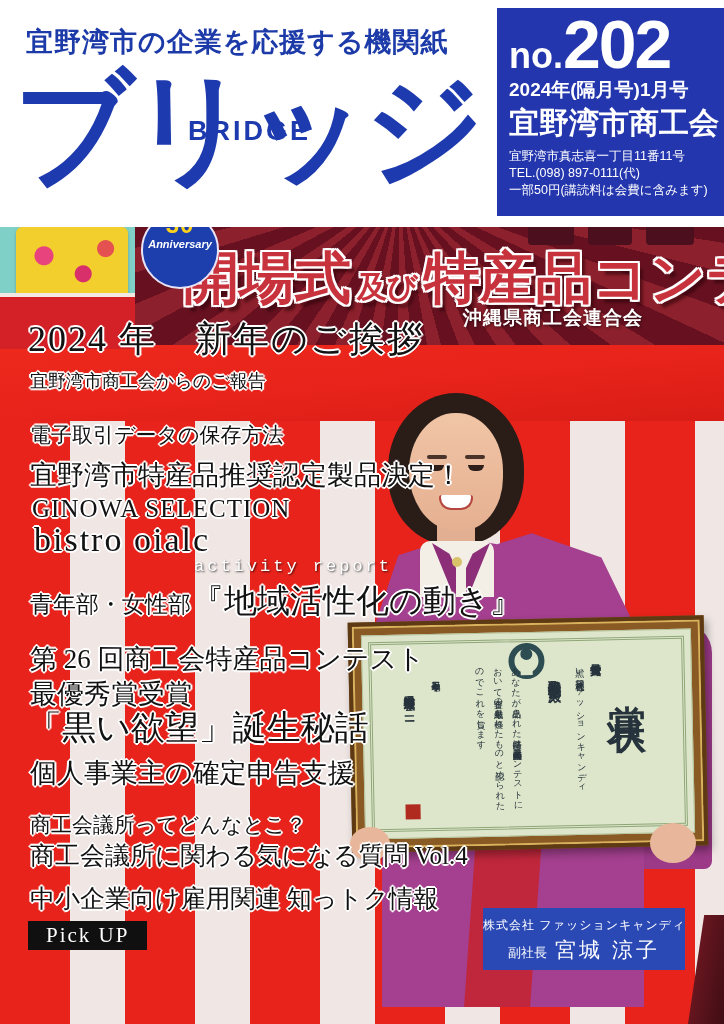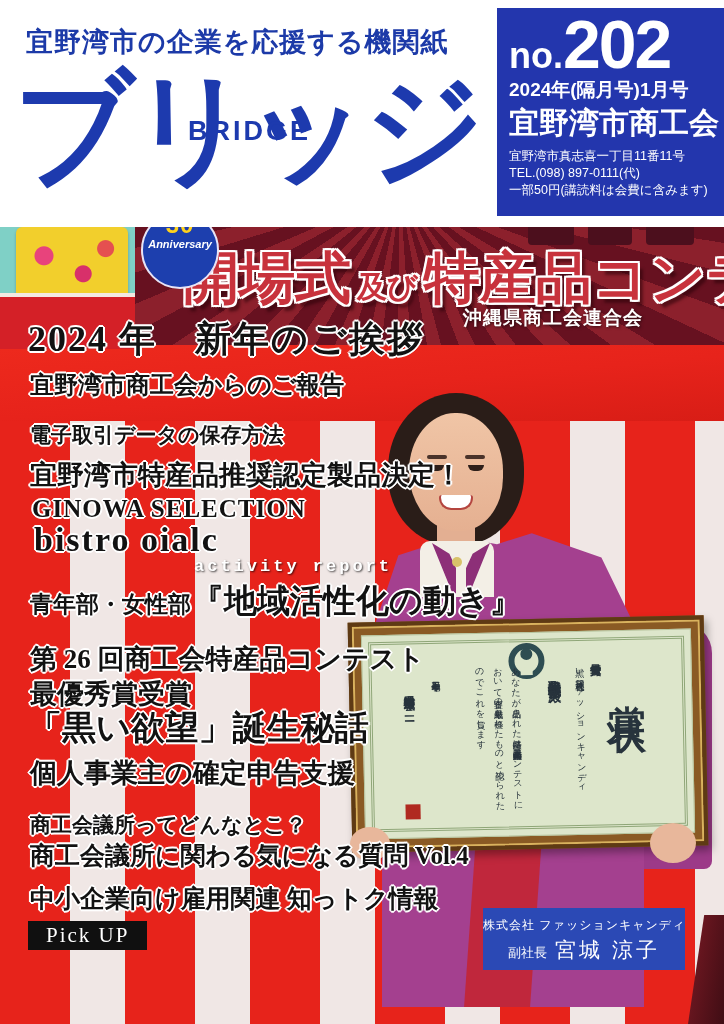--- a/index.html
+++ b/index.html
@@ -103,25 +103,25 @@
     color:#fff; text-align:center; padding-top:9px; z-index:8; }
   .caption-line1 { font-size:12px; letter-spacing:1px; white-space:nowrap; }
   .caption-line2 { margin-top:2px; white-space:nowrap; }
   .caption-title { font-size:13px; margin-right:8px; }
   .caption-name { font-size:21px; letter-spacing:3px; }
 
   .fold { position:absolute; right:0; top:688px; width:36px; height:109px; z-index:4;
     background:linear-gradient(100deg,#7a1a24,#3f0d14); clip-path:polygon(45% 0,100% 0,100% 100%,0 100%); }
 
   
-  .hl { position:absolute; z-index:9; color:#121212; font-weight:bold; white-space:nowrap;
+  .hl { position:absolute; z-index:9; color:#121212; font-weight:normal; white-space:nowrap;
     font-family:"Liberation Serif","DejaVu Serif",serif;
     text-shadow:-2px 0 0 #fff,2px 0 0 #fff,0 -2px 0 #fff,0 2px 0 #fff,-1px -1px 0 #fff,1px 1px 0 #fff,-1px 1px 0 #fff,1px -1px 0 #fff; }
   .hl0 { left:28px; top:88px; font-size:36px; letter-spacing:2px; }
-  .hl1 { left:30px; top:142px; font-size:24px; }
+  .hl1 { left:30px; top:142px; font-size:18px; }
   .hl2 { left:30px; top:194px; font-size:21px; }
   .hl3 { left:30px; top:230px; font-size:27px; }
   .hl4 { left:32px; top:268px; font-size:25px; letter-spacing:1px; }
   .hl5 { left:34px; top:294px; font-size:34px; letter-spacing:2px; }
   .hl6 { left:194px; top:330px; font-size:17px; color:#ffffff; font-family:"Liberation Mono","DejaVu Sans Mono",monospace;
          letter-spacing:3px; text-shadow:1px 1px 2px rgba(0,0,0,.7); }
   .hl7 { left:30px; top:352px; }
   .hl7 .pre { font-size:23px; } .hl7 .emph { font-size:33px; }
   .hl8 { left:30px; top:414px; font-size:27px; }
   .hl9 { left:30px; top:449px; font-size:27px; }

